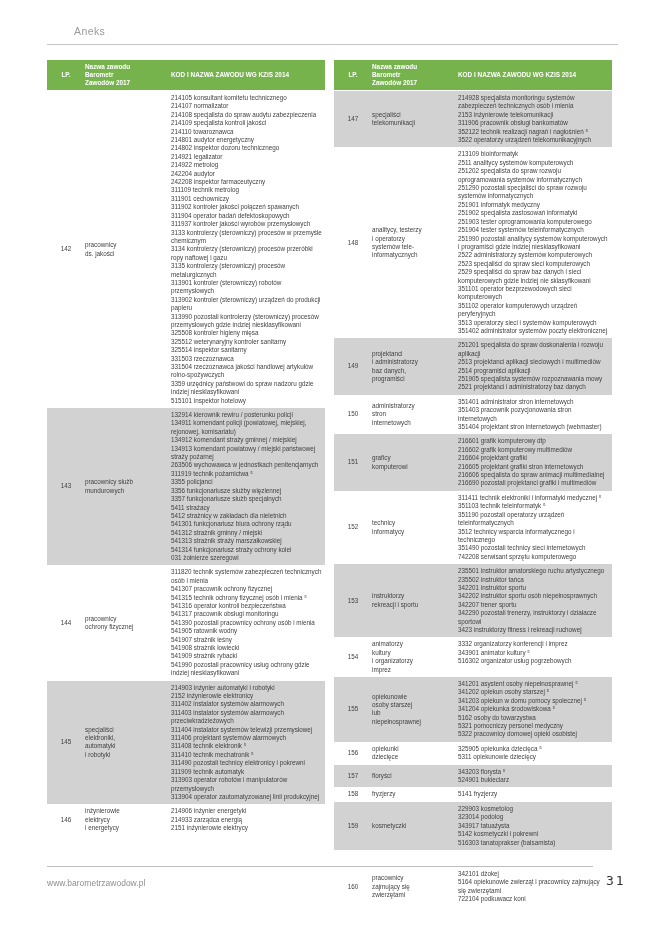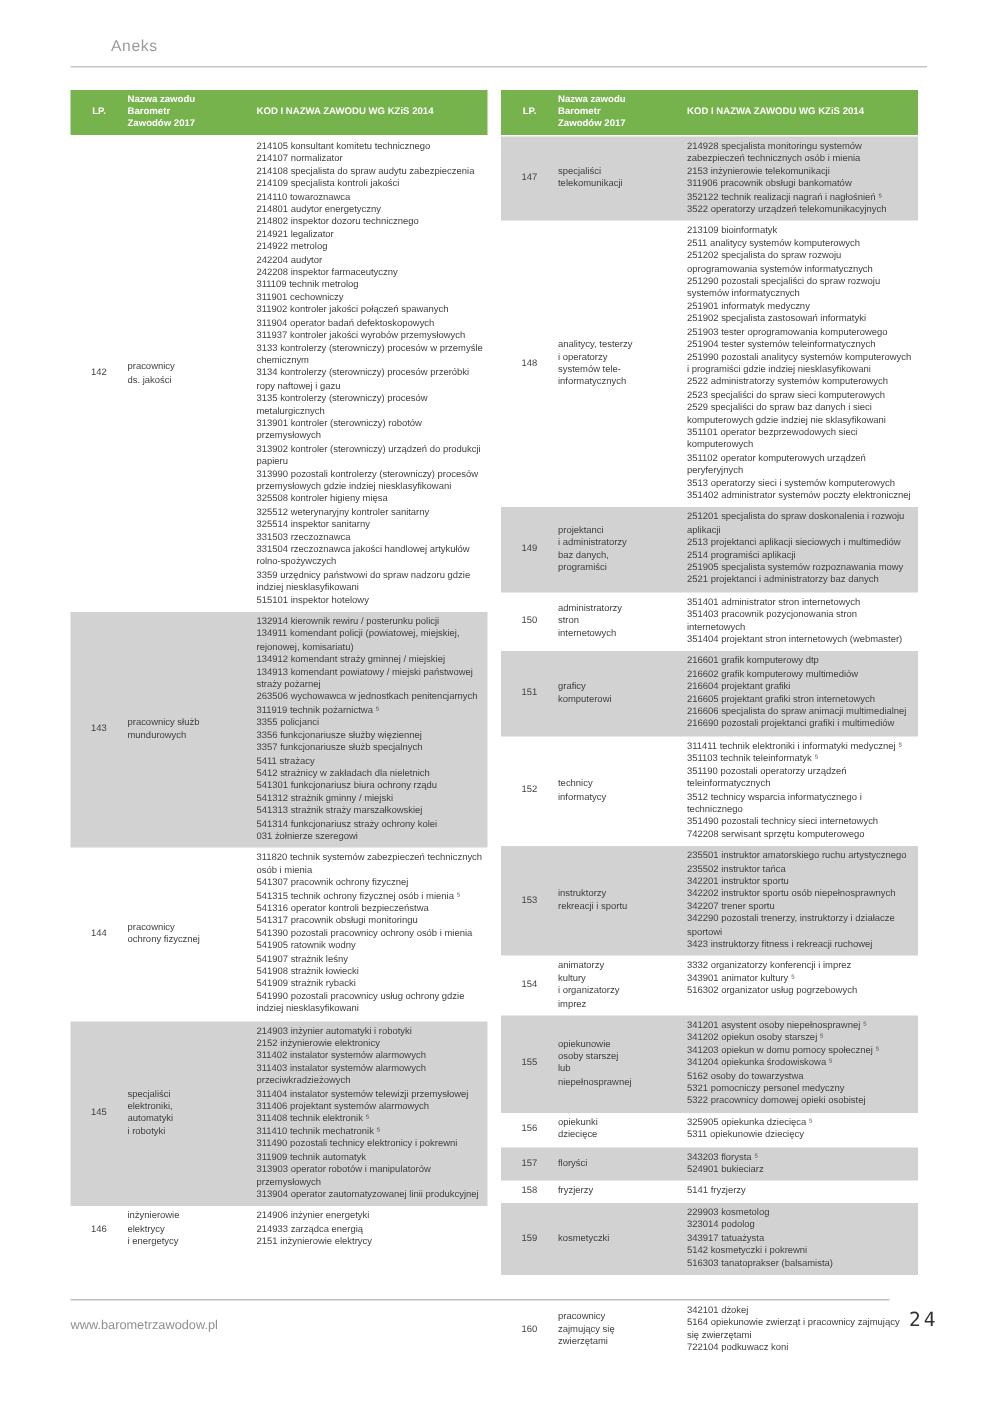--- a/index.html
+++ b/index.html
@@ -402,13 +402,13 @@
             <div class="code-line">722104 podkuwacz koni</div>
           </div>
         </div>
       </div>
   </div>
 
 </div>
 
 <hr class="footer-rule">
 <div class="footer-url">www.barometrzawodow.pl</div>
-<div class="page-number">24</div>
+<div class="page-number">31</div>
 
 </body></html>

